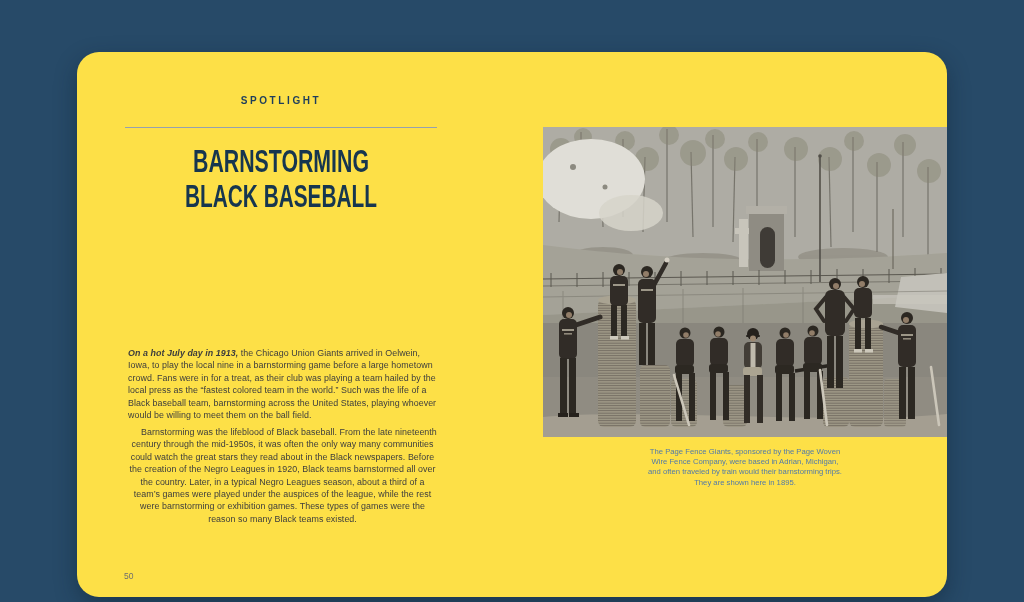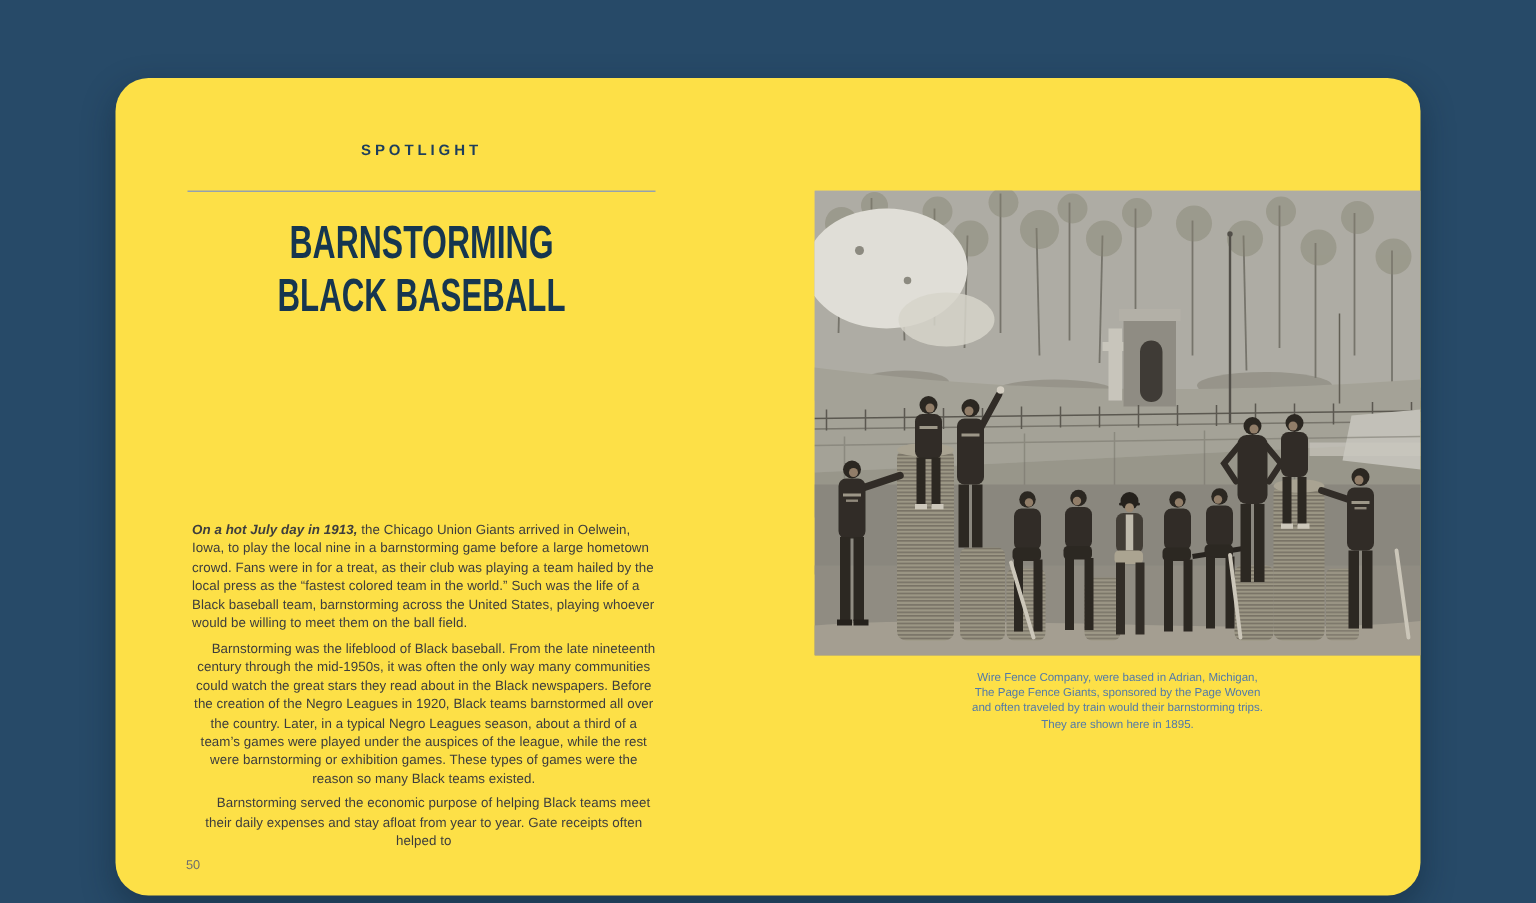--- a/index.html
+++ b/index.html
@@ -61,21 +61,20 @@
   <div class="rule"></div>
 
   <svg class="title-svg" width="314" height="78" viewBox="0 0 314 78">
     <text class="title-text" x="157" y="32" text-anchor="middle" textLength="176" lengthAdjust="spacingAndGlyphs">BARNSTORMING</text>
     <text class="title-text" x="157" y="67" text-anchor="middle" textLength="192" lengthAdjust="spacingAndGlyphs">BLACK BASEBALL</text>
   </svg>
 
   <div class="body-text">
     <p><span class="lead">On a hot July day in 1913,</span><span> the Chicago Union Giants arrived in Oelwein, Iowa, to play the local nine in a barnstorming game before a large hometown crowd. Fans were in for a treat, as their club was playing a team hailed by the local press as the “fastest colored team in the world.” Such was the life of a Black baseball team, barnstorming across the United States, playing whoever would be willing to meet them on the ball field.</span></p>
     <p>Barnstorming was the lifeblood of Black baseball. From the late nineteenth century through the mid-1950s, it was often the only way many communities could watch the great stars they read about in the Black newspapers. Before the creation of the Negro Leagues in 1920, Black teams barnstormed all over the country. Later, in a typical Negro Leagues season, about a third of a team’s games were played under the auspices of the league, while the rest were barnstorming or exhibition games. These types of games were the reason so many Black teams existed.</p>
-    <p>Barnstorming served the economic purpose of helping Black teams meet their daily expenses and stay afloat from year to year. Gate receipts often helped to</p>
   </div>
 
   <div class="pagenum pn-left">50</div>
 
   <svg class="photo" viewBox="0 0 404 310" preserveAspectRatio="none" role="img" aria-label="Black-and-white photograph of the Page Fence Giants baseball team posing outdoors beside large woven baskets, with a wooded hillside behind them">
     <defs>
       <linearGradient id="hillg" x1="0" y1="0" x2="0" y2="1">
         <stop offset="0" stop-color="#b8b6af"></stop>
         <stop offset="1" stop-color="#a5a39a"></stop>
       </linearGradient>
@@ -320,21 +319,21 @@
     <g stroke="#cdc7ba" stroke-width="2.6" stroke-linecap="round">
       <line x1="131" y1="248" x2="146" y2="298"></line>
       <line x1="277" y1="243" x2="284" y2="298"></line>
       <line x1="388" y1="240" x2="396" y2="298"></line>
     </g>
 
     <rect width="404" height="310" fill="#b8b6ae" opacity="0.06"></rect>
   </svg>
 
   <div class="caption">
+    <div>The Page Fence Giants, sponsored by the Page Woven</div>
     <div>Wire Fence Company, were based in Adrian, Michigan,</div>
-    <div>The Page Fence Giants, sponsored by the Page Woven</div>
     <div>and often traveled by train would their barnstorming trips.</div>
     <div>They are shown here in 1895.</div>
   </div>
 
   <div class="pagenum pn-right">51</div>
 
 </div>
 
 </body></html>

